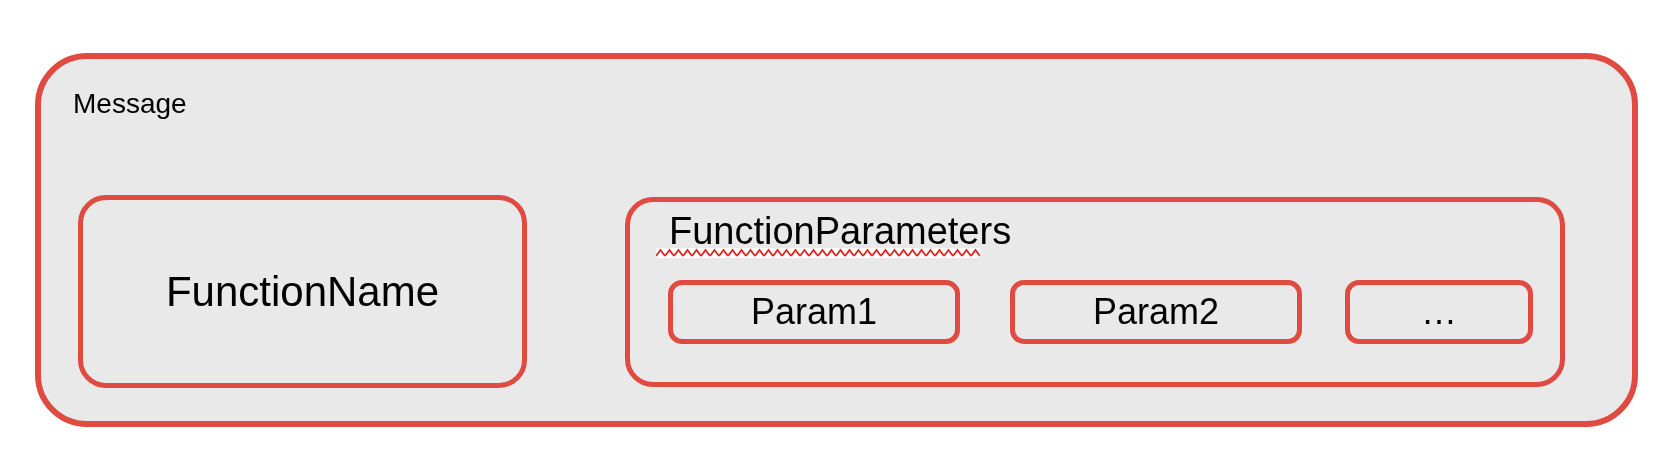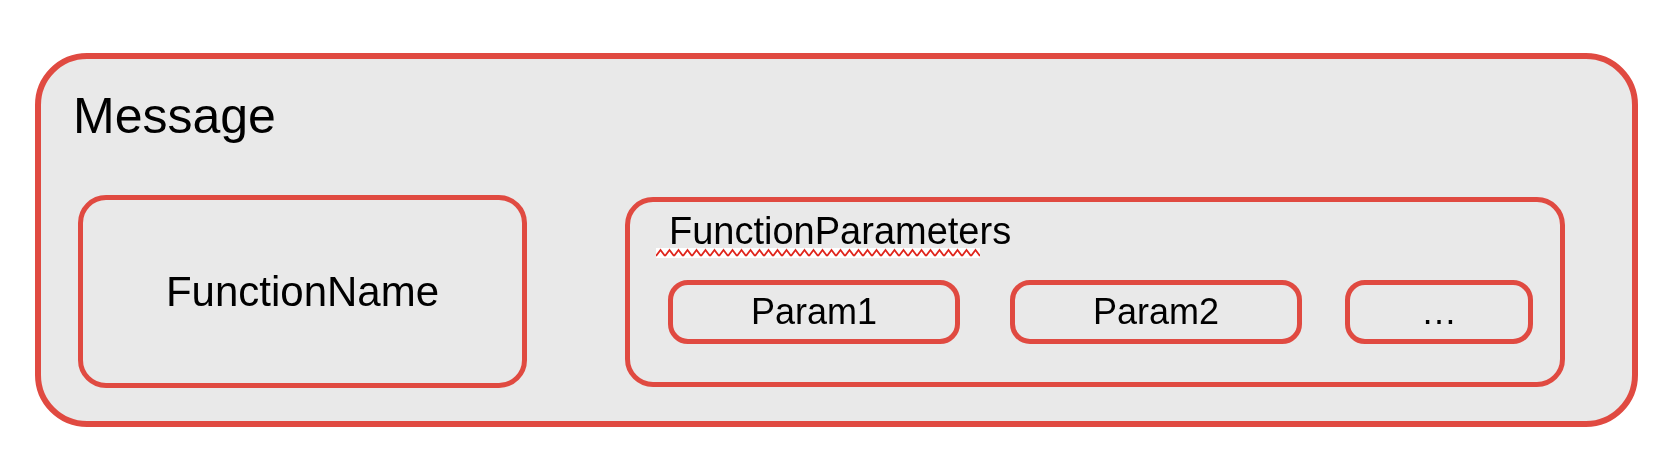--- a/index.html
+++ b/index.html
@@ -24,21 +24,21 @@
     position: absolute;
     left: 35px; top: 53px;
     width: 1603px; height: 374px;
     background: var(--box-fill);
     border: 6px solid var(--accent-red);
     border-radius: 52px;
   }
   .message-label {
     position: absolute;
     left: 32px; top: 29px;
-    font-size: 50px;
+    font-size: 28px;
     line-height: 1.15;
     white-space: nowrap;
   }
   .function-name-box {
     position: absolute;
     left: 37px; top: 136px;
     width: 449px; height: 193px;
     border: 5px solid var(--accent-red);
     border-radius: 28px;
     display: flex; align-items: center; justify-content: center;
@@ -62,21 +62,21 @@
     position: absolute;
     left: 26px; top: 46px;
     display: block;
   }
   .zigzag-path { stroke: var(--squiggle-red); }
   .param-box {
     position: absolute;
     top: 78px;
     height: 64px;
     border: 5px solid var(--accent-red);
-    border-radius: 20px;
+    border-radius: 14px;
     background: var(--box-fill);
     display: flex; align-items: center; justify-content: center;
     font-size: 36px;
   }
   .param-1 { left: 38px;  width: 292px; }
   .param-2 { left: 380px; width: 292px; }
   .param-3 { left: 715px; width: 188px; }
 </style>
 </head>
 <body>

